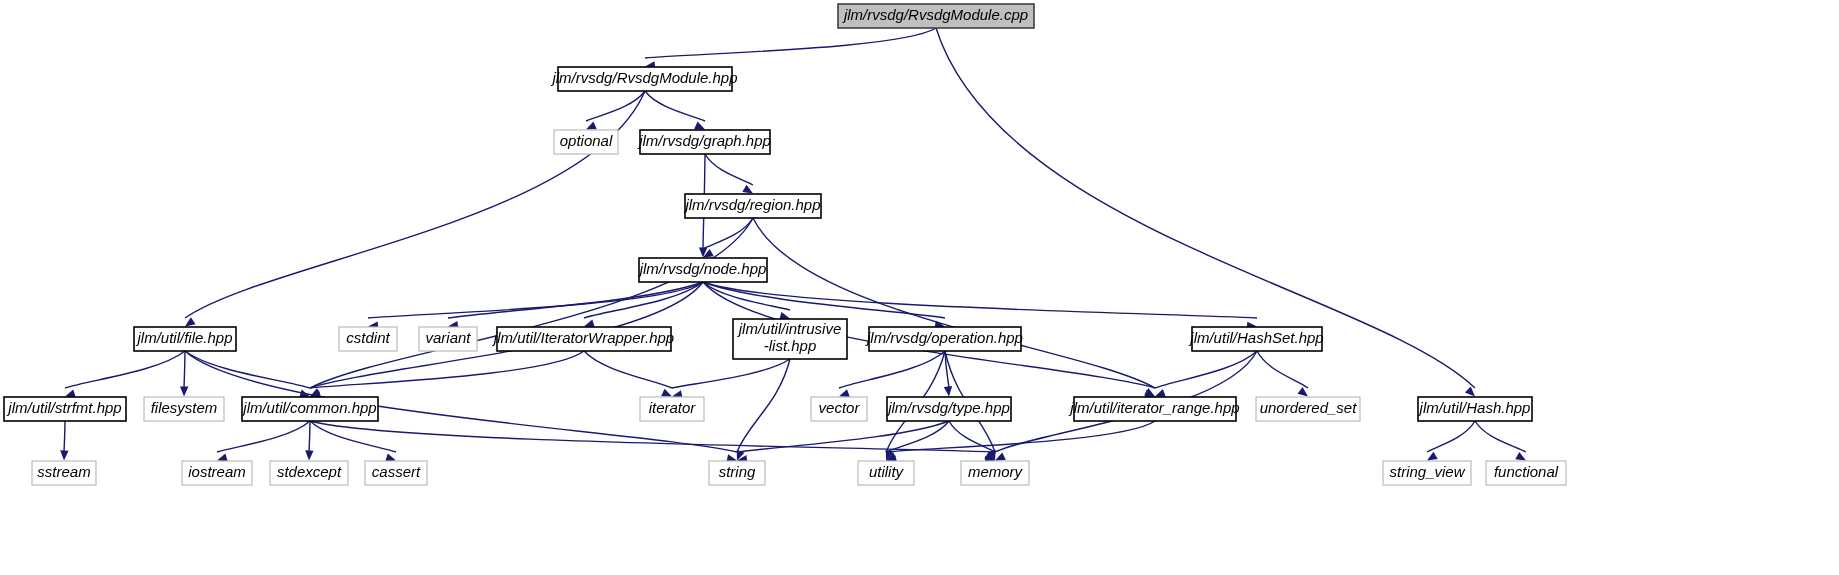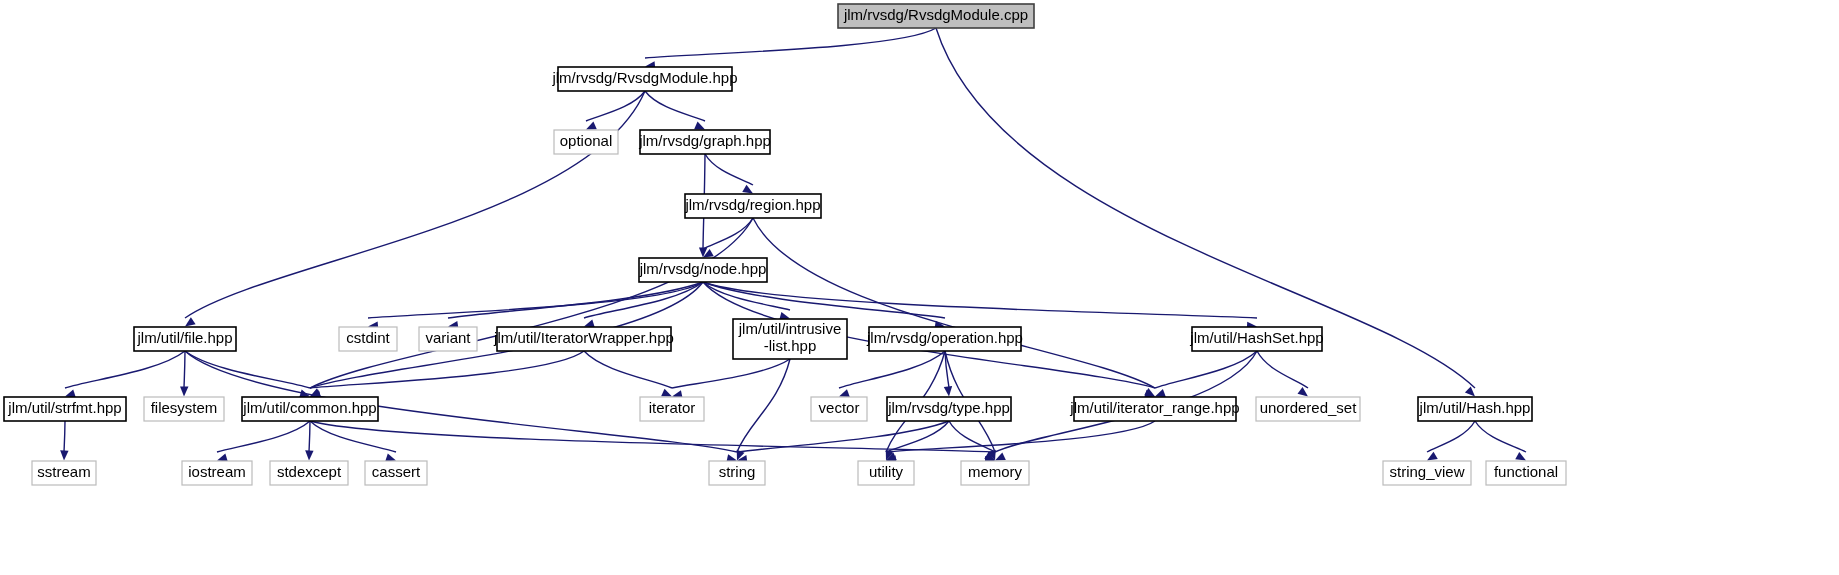--- a/index.html
+++ b/index.html
@@ -10,20 +10,21 @@
   body {
     width: 1839px;
     height: 575px;
     font-family: "Liberation Sans", sans-serif;
     overflow: hidden;
   }
   #graph-root {
     position: relative;
     width: 1593px;
     height: 575px;
+    font-style: italic;
   }
   svg#dep-graph {
     position: absolute;
     top: 0;
     left: 0;
     width: 1839px;
     height: 575px;
     display: block;
   }
   .node-box {

